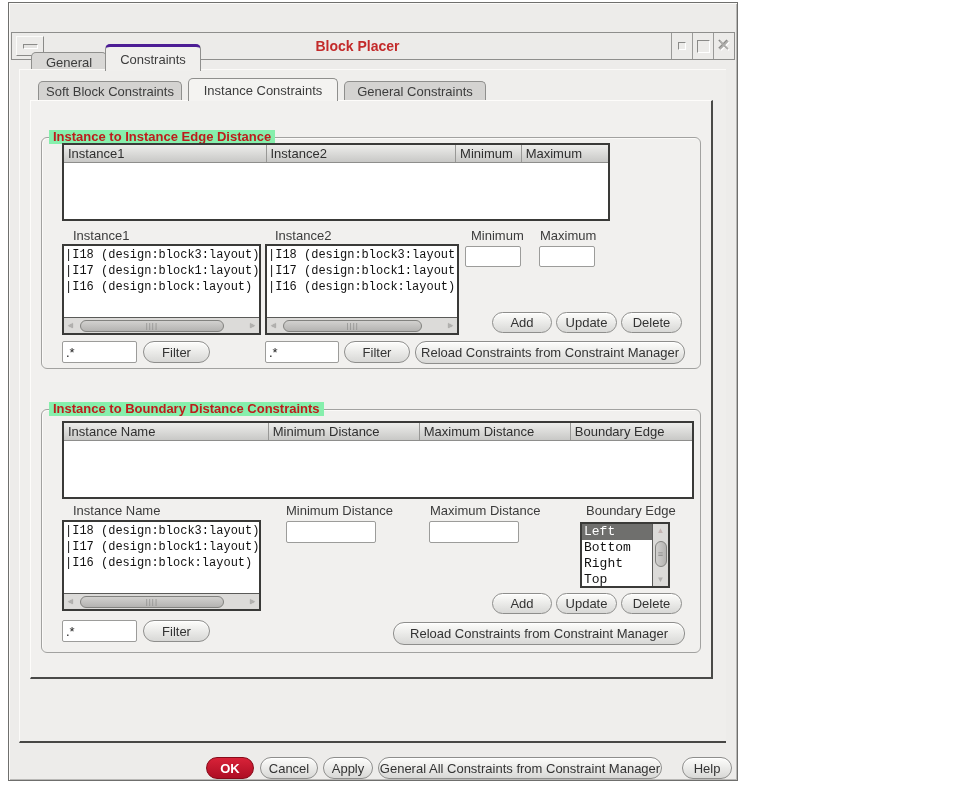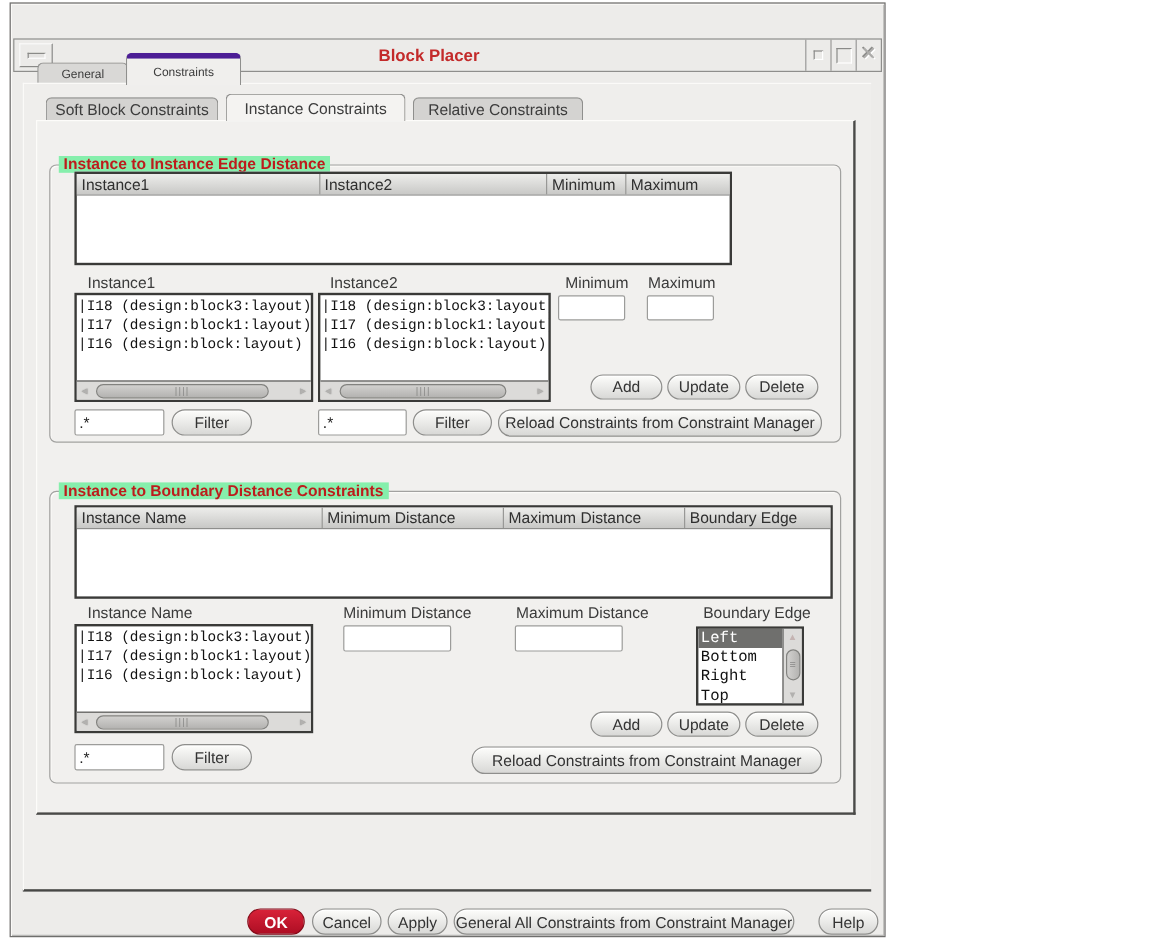--- a/index.html
+++ b/index.html
@@ -32,26 +32,26 @@
   .tb-buttons { display:flex; height:100%; }
   .tb-btn { width:21px; height:100%; border-left:1px solid #9a9a98;
     display:flex; align-items:center; justify-content:center; }
   .glyph-sq-small { width:8px; height:8px; border:1px solid; border-color:#8a8a88 #ffffff #ffffff #8a8a88; }
   .glyph-sq-big { width:13px; height:13px; border:1px solid; border-color:#8a8a88 #ffffff #ffffff #8a8a88; }
   .glyph-x { font-size:16px; color:#aeadab; text-shadow:-1px -1px 0 #8c8c8a, 1px 1px 0 #ffffff; line-height:1; }
 
   
   .tab {
     position:absolute; border:1px solid #8f8f8d; border-bottom:none;
-    border-radius:5px 5px 0 0; font-size:10px; color:#3c3c3c;
+    border-radius:5px 5px 0 0; font-size:13px; color:#3c3c3c;
     display:flex; align-items:center; justify-content:center;
   }
   .tab-general { left:22px; top:49px; width:76px; height:19px; background:#d9d8d6; }
   .tab-constraints { left:96px; top:41px; width:96px; height:27px; background:#f0efed;
-    border-top:5px solid #4c1d95; z-index:3; }
+    border-top:3px solid #4c1d95; z-index:3; }
 
   .tab-panel {
     position:absolute; left:10px; top:66px; width:707px; height:674px;
     background:#efeeec;
     border-top:1px solid #fbfaf8; border-left:1px solid #fbfaf8;
     border-right:2px solid #47474
 5; border-bottom:2px solid #474745;
   }
 
   .subtab {
@@ -160,21 +160,21 @@
       </div>
     </div>
 
     <div class="tab tab-general">General</div>
     <div class="tab tab-constraints">Constraints</div>
 
     <div class="tab-panel">
 
       <div class="subtab subtab-soft">Soft Block Constraints</div>
       <div class="subtab subtab-instance">Instance Constraints</div>
-      <div class="subtab subtab-relative">Relative Constraints</div>
+      <div class="subtab subtab-relative">General Constraints</div>
 
       <div class="subtab-panel">
 
         <div class="groupbox group1"></div>
         <div class="group-title group1-title">Instance to Instance Edge Distance</div>
 
         <div class="ctable" style="left:31px; top:42px; width:548px; height:78px;">
           <div class="ctable-header">
             <div class="ctable-hcell" style="width:204px;">Instance1</div>
             <div class="ctable-hcell" style="width:191px;">Instance2</div>

